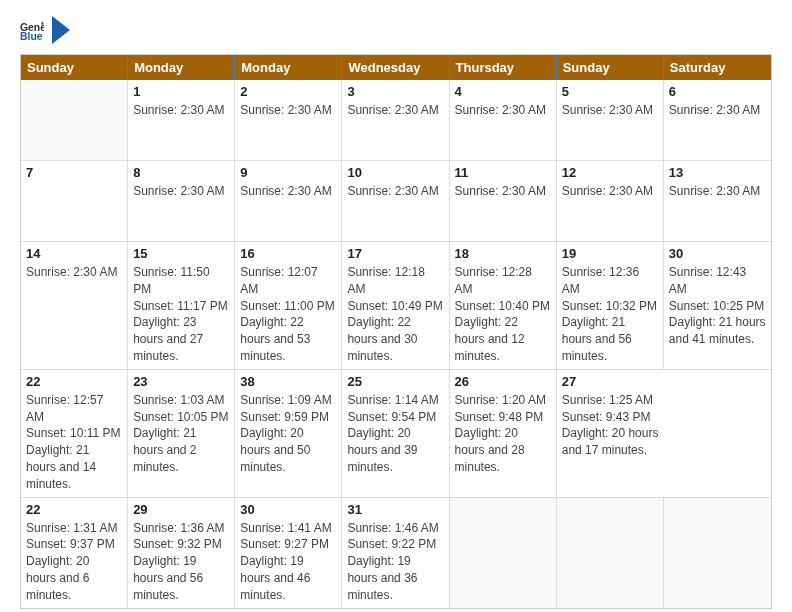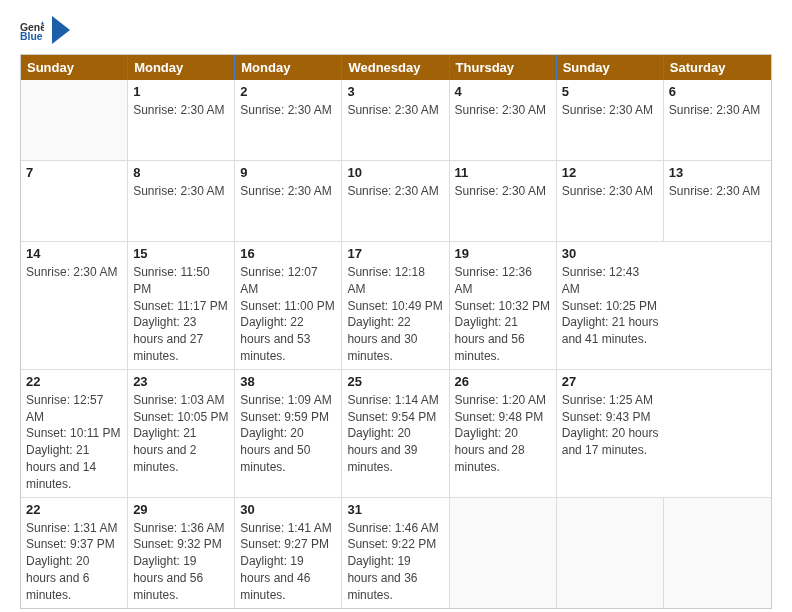--- a/index.html
+++ b/index.html
@@ -205,20 +205,24 @@
           </div>
           <div class="cal-cell">
             <div class="cell-day">16</div>
             <div class="cell-info">Sunrise: 12:07 AM<br>Sunset: 11:00 PM<br>Daylight: 22 hours and 53 minutes.</div>
           </div>
           <div class="cal-cell">
             <div class="cell-day">17</div>
             <div class="cell-info">Sunrise: 12:18 AM<br>Sunset: 10:49 PM<br>Daylight: 22 hours and 30 minutes.</div>
           </div>
           <div class="cal-cell">
+            <div class="cell-day">18</div>
+            <div class="cell-info">Sunrise: 12:28 AM<br>Sunset: 10:40 PM<br>Daylight: 22 hours and 12 minutes.</div>
+          </div>
+          <div class="cal-cell">
             <div class="cell-day">19</div>
             <div class="cell-info">Sunrise: 12:36 AM<br>Sunset: 10:32 PM<br>Daylight: 21 hours and 56 minutes.</div>
           </div>
           <div class="cal-cell">
             <div class="cell-day">30</div>
             <div class="cell-info">Sunrise: 12:43 AM<br>Sunset: 10:25 PM<br>Daylight: 21 hours and 41 minutes.</div>
           </div>
         </div>
         <div class="cal-week">
           <div class="cal-cell">

